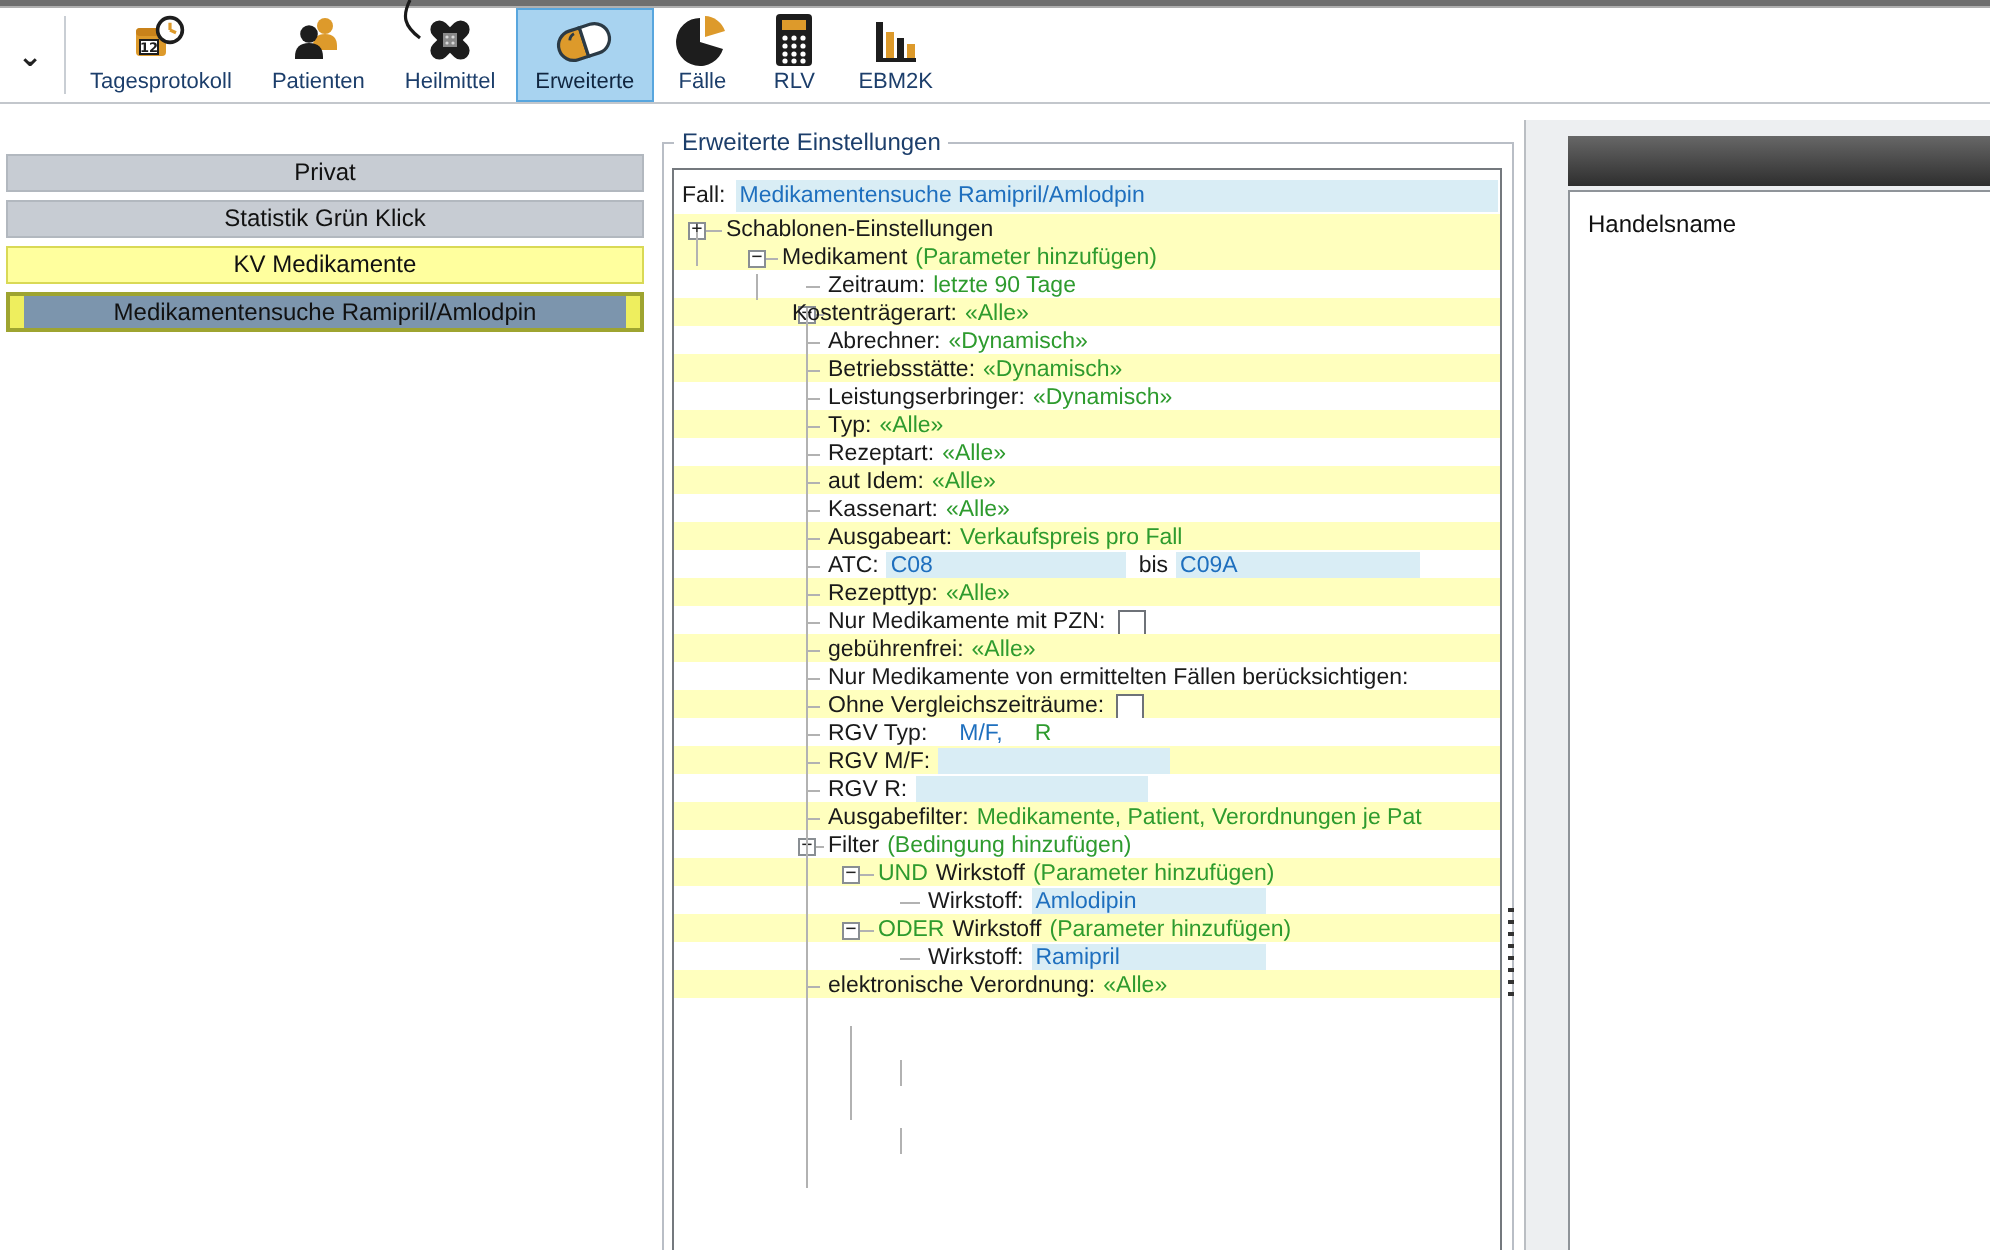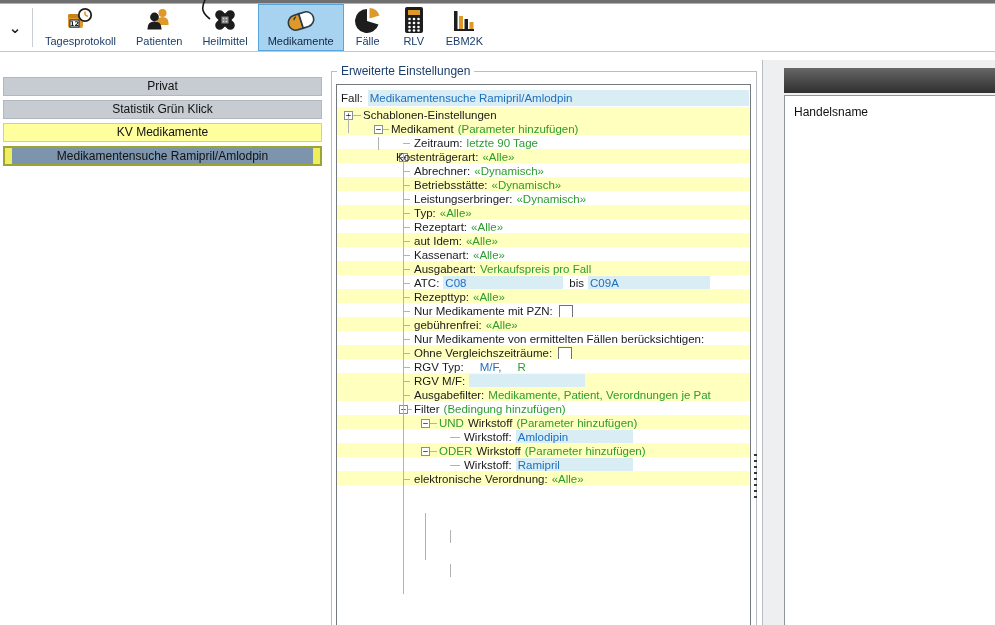--- a/index.html
+++ b/index.html
@@ -127,21 +127,21 @@
         <div class="tb-btn selected">
           <div class="tb-icon">
             <svg width="32" height="26" viewBox="0 0 32 26">
    <g transform="rotate(-18 16 13)">
      <path d="M16,5.5 L10.5,5.5 A7.5,7.5 0 0 0 10.5,20.5 L16,20.5 Z" fill="#dd9a2b" stroke="#2b3a45" stroke-width="1.6"></path>
      <path d="M16,5.5 L21.5,5.5 A7.5,7.5 0 0 1 21.5,20.5 L16,20.5 Z" fill="#fff" stroke="#2b3a45" stroke-width="1.6"></path>
      <path d="M9.5,10 a4,4 0 0 1 3,-2.5" stroke="#2b3a45" stroke-width="1.4" fill="none"></path>
    </g>
  </svg>
           </div>
-          <div class="tb-label">Medikamente</div>
+          <div class="tb-label">Erweiterte</div>
         </div>
         <div class="tb-btn">
           <div class="tb-icon">
             <svg width="28" height="28" viewBox="0 0 28 28">
    <path d="M13,15 L13,3 A12,12 0 1 0 24.5,18.5 Z" fill="#1d1d1d"></path>
    <path d="M15.5,12.5 L15.5,2 A11,11 0 0 1 25.5,9.5 Z" fill="#dd9a2b"></path>
  </svg>
           </div>
           <div class="tb-label">Fälle</div>
         </div>
@@ -343,20 +343,27 @@
               <span class="t-green">R</span>
             </span>
           </div>
           <div class="trow yellow">
             <span class="t-tick" style="left: 66px; width: 7px;"></span>
             <span class="tcontent" style="left: 77px;">
               <span class="t-label">RGV M/F:</span>
               <span class="t-field" style="width: 114px;"></span>
             </span>
           </div>
+          <div class="trow white">
+            <span class="t-tick" style="left: 66px; width: 7px;"></span>
+            <span class="tcontent" style="left: 77px;">
+              <span class="t-label">RGV R:</span>
+              <span class="t-field" style="width: 114px;"></span>
+            </span>
+          </div>
           <div class="trow yellow">
             <span class="t-tick" style="left: 66px; width: 7px;"></span>
             <span class="tcontent" style="left: 77px;">
               <span class="t-label">Ausgabefilter:</span>
               <span class="t-green">Medikamente, Patient, Verordnungen je Pat</span>
             </span>
           </div>
           <div class="trow white">
             <span class="t-box" style="left: 62px;">−</span>
             <span class="t-tick" style="left: 71px; width: 4px;"></span>

